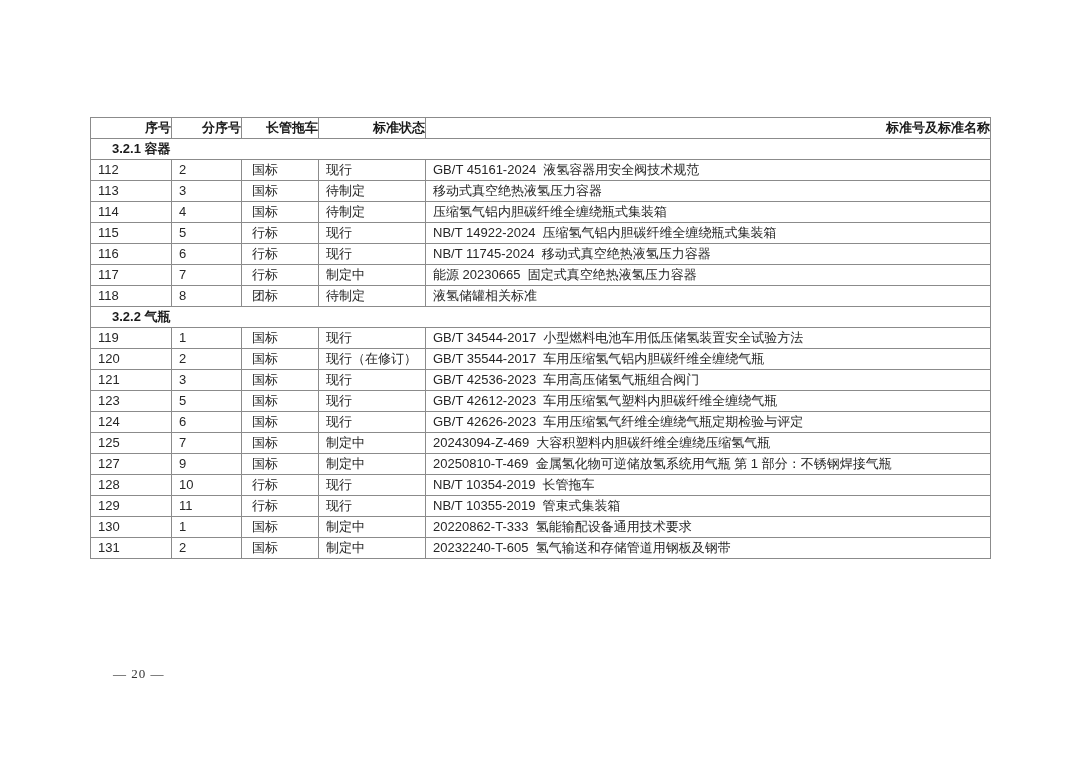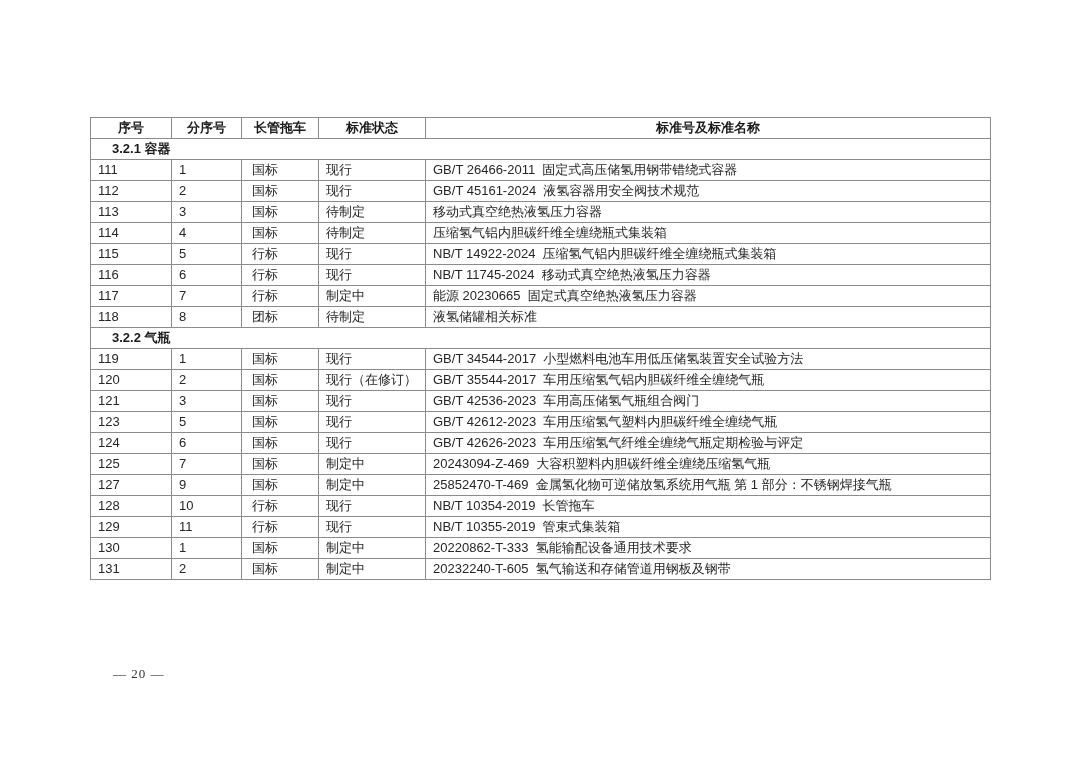--- a/index.html
+++ b/index.html
@@ -34,21 +34,21 @@
     font-size: 13px;
     color: #262626;
     padding: 0;
     white-space: pre;
     overflow: hidden;
     vertical-align: middle;
   }
   .doc-table th {
     font-weight: bold;
     color: #1b1b1b;
-    text-align: center;
+    text-align: right;
   }
   .doc-table td { text-align: left; padding-left: 7px; }
   .doc-table td.c2 { padding-left: 10px; }
   .doc-table td.section-cell {
     font-weight: bold;
     color: #1b1b1b;
     padding-left: 21px;
   }
   .page-footer {
     position: absolute;
@@ -78,27 +78,20 @@
       <th>长管拖车</th>
       <th>标准状态</th>
       <th>标准号及标准名称</th>
     </tr>
   </thead>
   <tbody>
       <tr>
         <td colspan="5" class="section-cell">3.2.1 容器</td>
       </tr>
       <tr>
-        <td class="c0">111</td>
-        <td class="c1">1</td>
-        <td class="c2">国标</td>
-        <td class="c3">现行</td>
-        <td class="c4">GB/T 26466-2011  固定式高压储氢用钢带错绕式容器</td>
-      </tr>
-      <tr>
         <td class="c0">112</td>
         <td class="c1">2</td>
         <td class="c2">国标</td>
         <td class="c3">现行</td>
         <td class="c4">GB/T 45161-2024  液氢容器用安全阀技术规范</td>
       </tr>
       <tr>
         <td class="c0">113</td>
         <td class="c1">3</td>
         <td class="c2">国标</td>
@@ -183,21 +176,21 @@
         <td class="c1">7</td>
         <td class="c2">国标</td>
         <td class="c3">制定中</td>
         <td class="c4">20243094-Z-469  大容积塑料内胆碳纤维全缠绕压缩氢气瓶</td>
       </tr>
       <tr>
         <td class="c0">127</td>
         <td class="c1">9</td>
         <td class="c2">国标</td>
         <td class="c3">制定中</td>
-        <td class="c4">25852470-T-469  金属氢化物可逆储放氢系统用气瓶 第 1 部分：不锈钢焊接气瓶</td>
+        <td class="c4">20250810-T-469  金属氢化物可逆储放氢系统用气瓶 第 1 部分：不锈钢焊接气瓶</td>
       </tr>
       <tr>
         <td class="c0">128</td>
         <td class="c1">10</td>
         <td class="c2">行标</td>
         <td class="c3">现行</td>
         <td class="c4">NB/T 10354-2019  长管拖车</td>
       </tr>
       <tr>
         <td class="c0">129</td>

